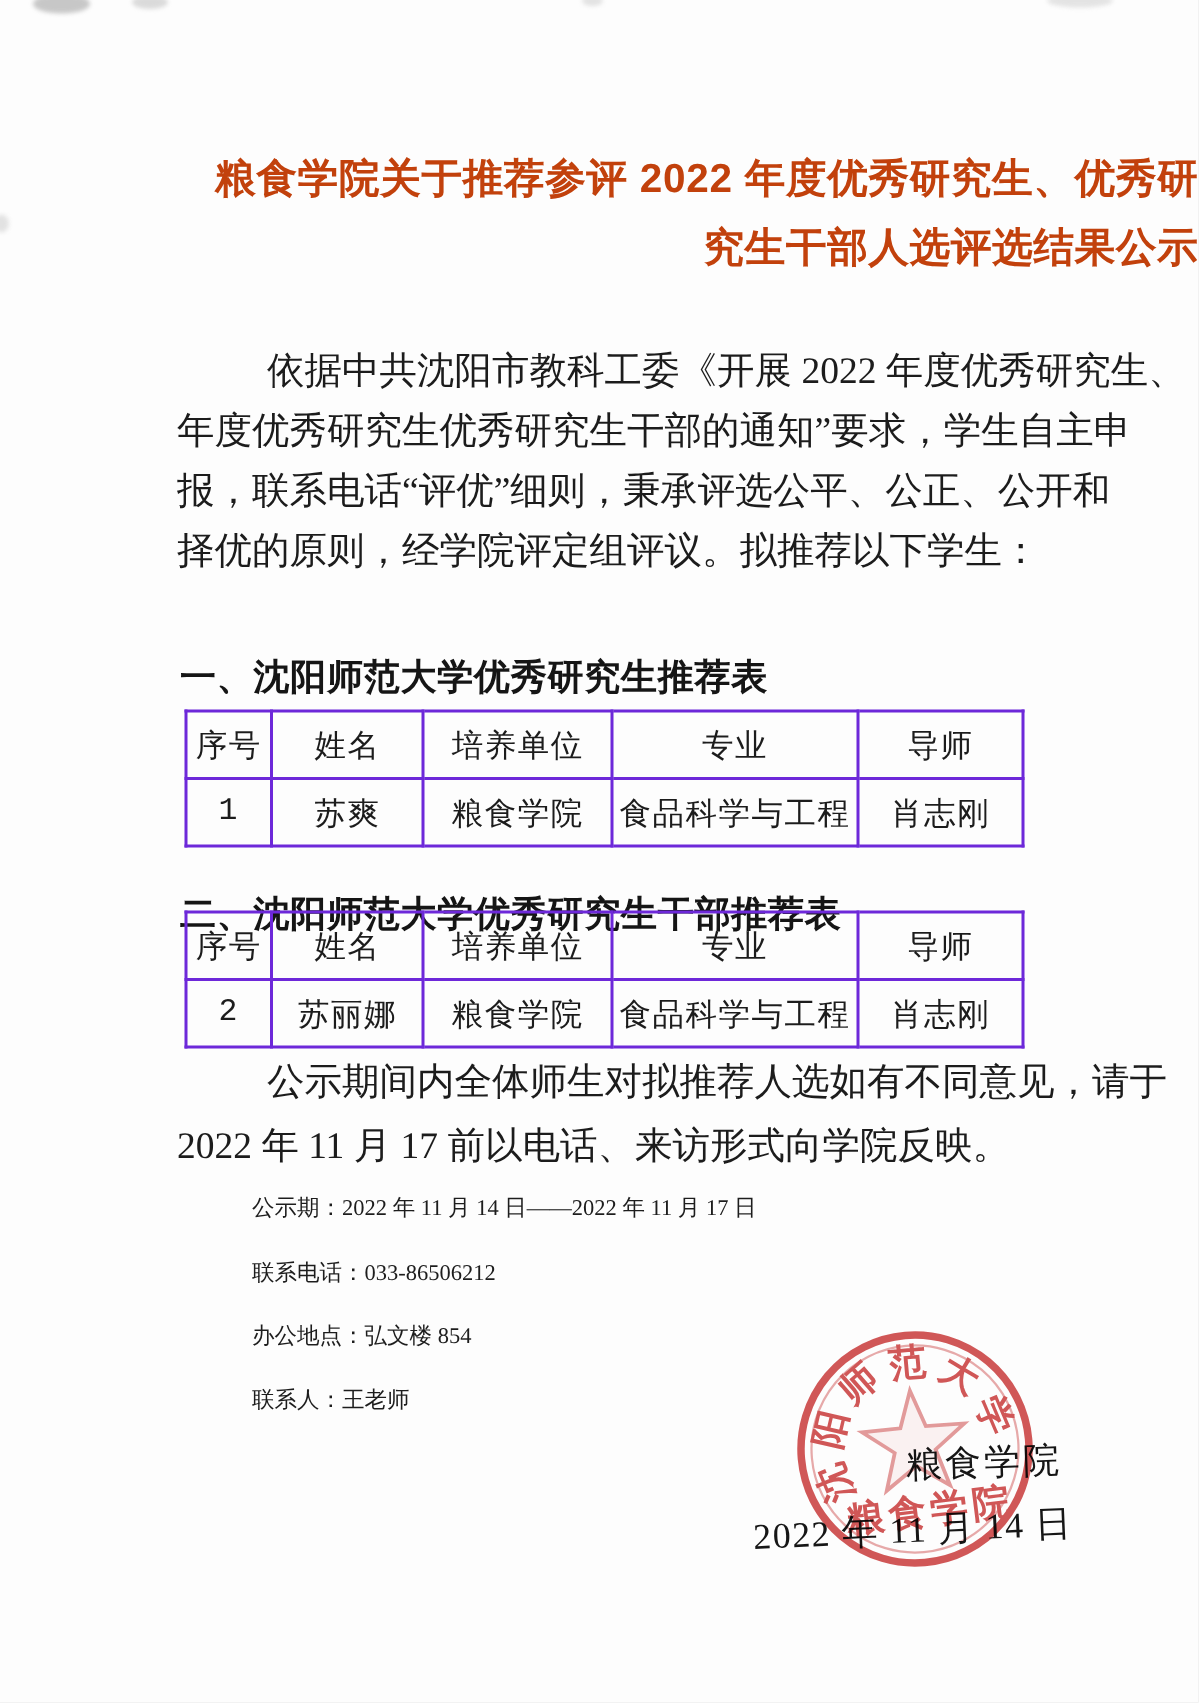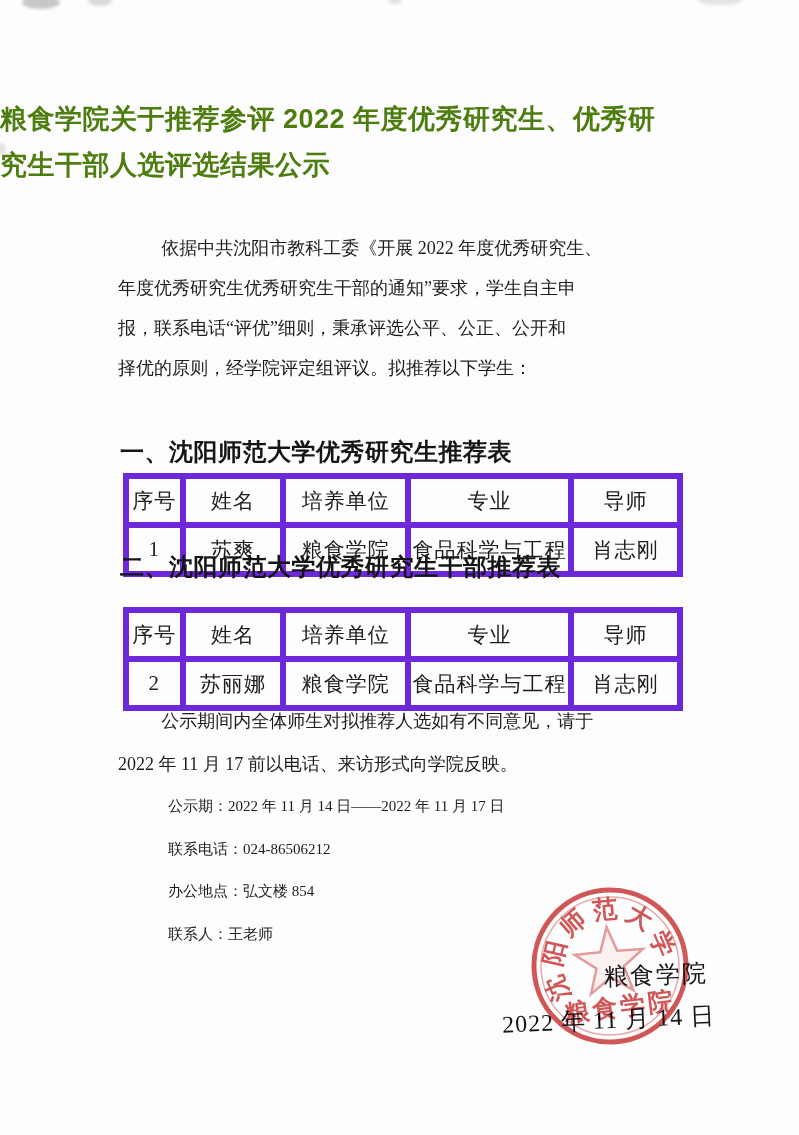--- a/index.html
+++ b/index.html
@@ -11,41 +11,41 @@
   
   .noise{position:absolute;border-radius:50%;filter:blur(1.5px);}
   .n1{left:22px;top:-4px;width:38px;height:13px;background:#9c9c9c;opacity:.55;}
   .n2{left:88px;top:-3px;width:24px;height:9px;background:#b8b8b8;opacity:.5;}
   .n3{left:388px;top:-3px;width:14px;height:7px;background:#c8c8c8;opacity:.5;}
   .n4{left:698px;top:-4px;width:44px;height:9px;background:#cfcfcf;opacity:.55;}
   .n5{left:-4px;top:143px;width:10px;height:12px;background:#c2c2c2;opacity:.45;}
 
   .title{position:absolute;left:0;top:96px;width:100%;margin:0;
     font-family:"Liberation Sans",sans-serif;font-weight:bold;
-    font-size:27px;line-height:46px;text-align:left;letter-spacing:.5px;color:#4d7c0f;}
+    font-size:27px;line-height:46px;text-align:right;letter-spacing:.5px;color:#c2410c;}
   .title .tline{display:block;}
 
-  .para{position:absolute;left:118px;width:598px;font-size:18px;color:#1c1c1c;}
+  .para{position:absolute;left:118px;width:598px;font-size:25px;color:#1c1c1c;}
   .p1{top:228px;line-height:40px;}
   .p2{top:700px;line-height:43px;}
   .pline{white-space:nowrap;}
   .pline.indent{text-indent:2.4em;}
 
   .sec-heading{position:absolute;left:120px;width:596px;font-weight:bold;
     font-size:24px;line-height:30px;color:#151515;letter-spacing:.5px;}
   .sh1{top:437px;}
-  .sh2{top:552px;}
+  .sh2{top:595px;}
 
   .rec-table{position:absolute;left:123px;width:560px;border-collapse:collapse;
     table-layout:fixed;font-size:21px;color:#1c1c1c;}
   .t1{top:473px;}
   .t2{top:607px;}
   .rec-table th,.rec-table td{
-    border:6px solid #6d28d9;height:43px;text-align:center;vertical-align:middle;
-    font-weight:normal;padding:0;letter-spacing:1px;}
+    border:2px solid #6d28d9;height:43px;text-align:center;vertical-align:middle;
+    font-weight:normal;padding:0;letter-spacing:1px;font-family:Liberation Mono, monospace;}
 
   .info-line{position:absolute;left:168px;font-size:15px;line-height:30px;white-space:nowrap;}
   .il1{top:791px;}
   .il2{top:834px;}
   .il3{top:876px;}
   .il4{top:919px;}
 
   .sig-dept{position:absolute;left:604px;top:959px;font-size:24px;letter-spacing:2px;
     transform:rotate(-2deg);white-space:nowrap;color:#161616;}
   .sig-date{position:absolute;left:502px;top:1004px;font-size:24px;letter-spacing:1px;
@@ -135,21 +135,21 @@
     </tr>
   </tbody>
     </table>
 
   <div class="para p2">
     <div class="pline indent">公示期间内全体师生对拟推荐人选如有不同意见，请于</div>
     <div class="pline">2022 年 11 月 17 前以电话、来访形式向学院反映。</div>
   </div>
 
   <div class="info-line il1">公示期：2022 年 11 月 14 日——2022 年 11 月 17 日</div>
-  <div class="info-line il2">联系电话：024-86506212</div>
+  <div class="info-line il2">联系电话：033-86506212</div>
   <div class="info-line il3">办公地点：弘文楼 854</div>
   <div class="info-line il4">联系人：王老师</div>
 
   <div class="sig-dept">粮食学院</div>
   <div class="sig-date">2022 年 11 月 14 日</div>
 
   <svg class="seal" viewBox="0 0 180 180" xmlns="http://www.w3.org/2000/svg">
     <g opacity="0.82" transform="rotate(-5 90 90)">
       <circle cx="90" cy="90" r="76" fill="none" stroke-width="5" stroke="#c93434"></circle>
       <circle cx="90" cy="90" r="69" fill="none" stroke-width="1.5" opacity="0.5" stroke="#c93434"></circle>

